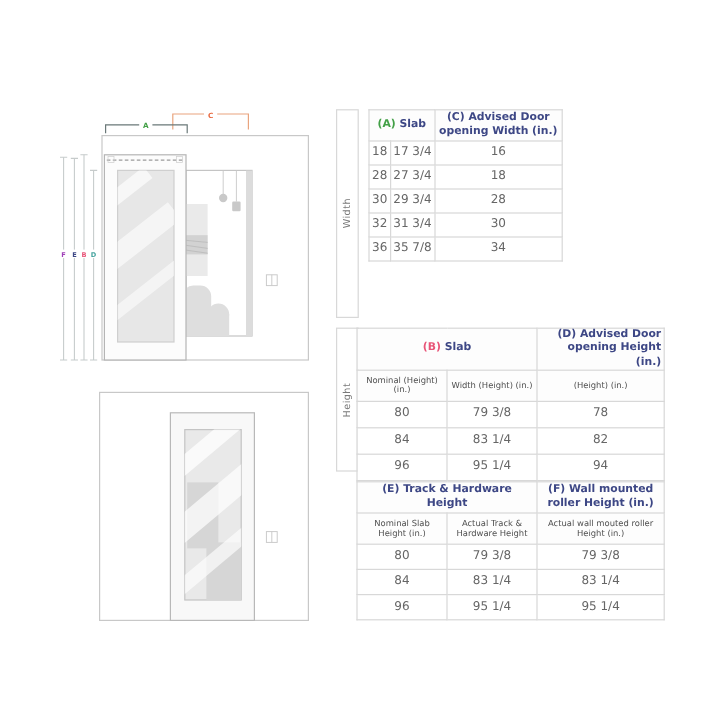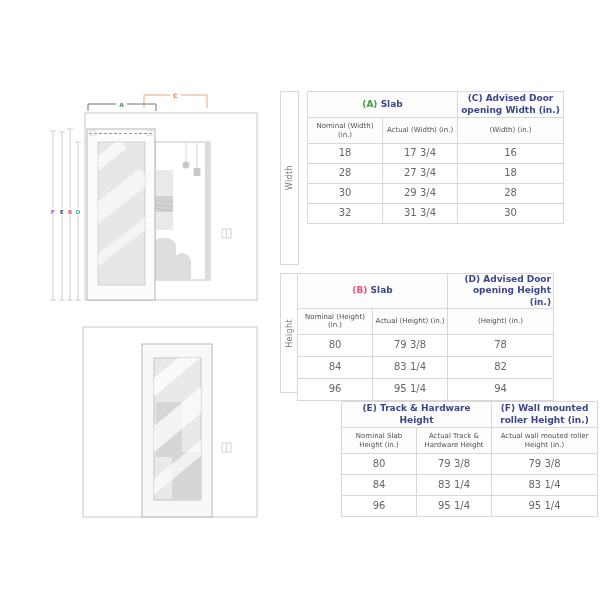--- a/index.html
+++ b/index.html
@@ -163,62 +163,62 @@
 <div class="sidelabel" style="left:280px;top:91px;width:17px;height:172px;">
   <span>Width</span>
 </div>
 <div class="tablewrap" style="left:307px;top:91px;">
   <table class="t1">
     <tbody>
         <tr class="hdr">
       <td colspan="2"><span class="c-green">(A)</span> <span class="c-indigo">Slab</span></td>
       <td class="c-orange" style="width:101px;text-align:center;">(C) Advised Door opening Width (in.)</td>
     </tr>
-    <tr class="sub">
-      <td style="width:70px;">Nominal (Width) (in.)</td>
-      <td style="width:70px;">Actual (Width) (in.)</td>
-      <td>(Width) (in.)</td>
-    </tr>
     <tr class="data">
       <td>18</td>
       <td>17 3/4</td>
       <td>16</td>
     </tr>
     <tr class="data">
       <td>28</td>
       <td>27 3/4</td>
       <td>18</td>
     </tr>
     <tr class="data">
       <td>30</td>
       <td>29 3/4</td>
       <td>28</td>
     </tr>
     <tr class="data">
       <td>32</td>
       <td>31 3/4</td>
       <td>30</td>
+    </tr>
+    <tr class="data">
+      <td>36</td>
+      <td>35 7/8</td>
+      <td>34</td>
     </tr>
   </tbody>
     </table>
 </div>
 
 <div class="sidelabel" style="left:280px;top:273px;width:17px;height:118px;">
   <span>Height</span>
 </div>
 <div class="tablewrap" style="left:297px;top:273px;">
   <table class="t2">
     <tbody>
         <tr class="hdr">
       <td colspan="2"><span class="c-pink">(B)</span> <span class="c-indigo">Slab</span></td>
       <td class="c-teal" style="width:101px;text-align:right;">(D) Advised Door opening Height (in.)</td>
     </tr>
     <tr class="sub">
       <td style="width:70px;">Nominal (Height) (in.)</td>
-      <td style="width:70px;">Actual (Height) (in.)</td>
+      <td style="width:70px;">Width (Height) (in.)</td>
       <td>(Height) (in.)</td>
     </tr>
     <tr class="data">
       <td>80</td>
       <td>79 3/8</td>
       <td>78</td>
     </tr>
     <tr class="data">
       <td>84</td>
       <td>83 1/4</td>
@@ -226,21 +226,21 @@
     </tr>
     <tr class="data">
       <td>96</td>
       <td>95 1/4</td>
       <td>94</td>
     </tr>
   </tbody>
     </table>
 </div>
 
-<div class="tablewrap" style="left:297px;top:401px;margin-left:44px;">
+<div class="tablewrap" style="left:297px;top:401px;">
   <table class="t3">
     <tbody>
         <tr class="hdr">
       <td colspan="2" class="c-indigo">(E) Track &amp; Hardware Height</td>
       <td class="c-purple" style="width:101px;">(F) Wall mounted roller Height (in.)</td>
     </tr>
     <tr class="sub">
       <td style="width:70px;">Nominal Slab Height (in.)</td>
       <td style="width:70px;">Actual Track &amp; Hardware Height</td>
       <td>Actual wall mouted roller Height (in.)</td>

